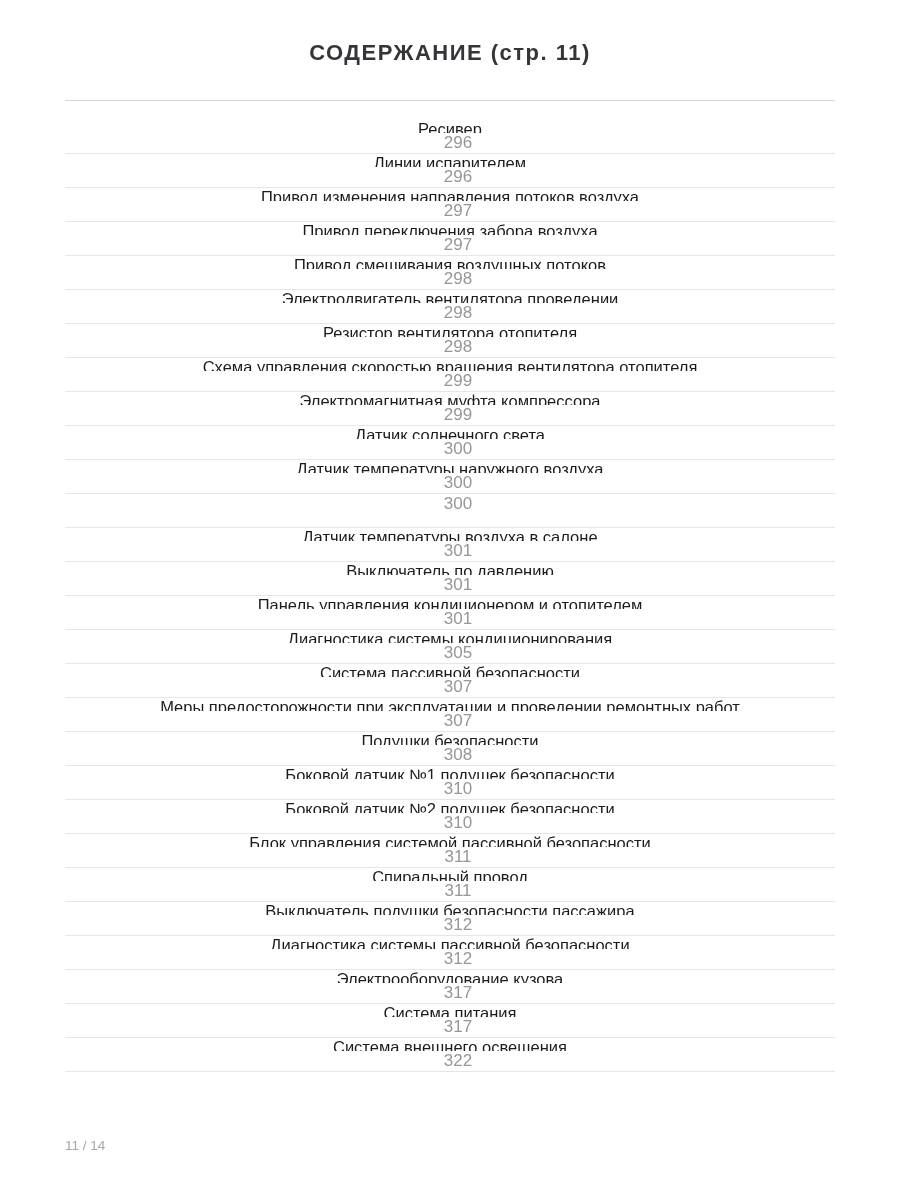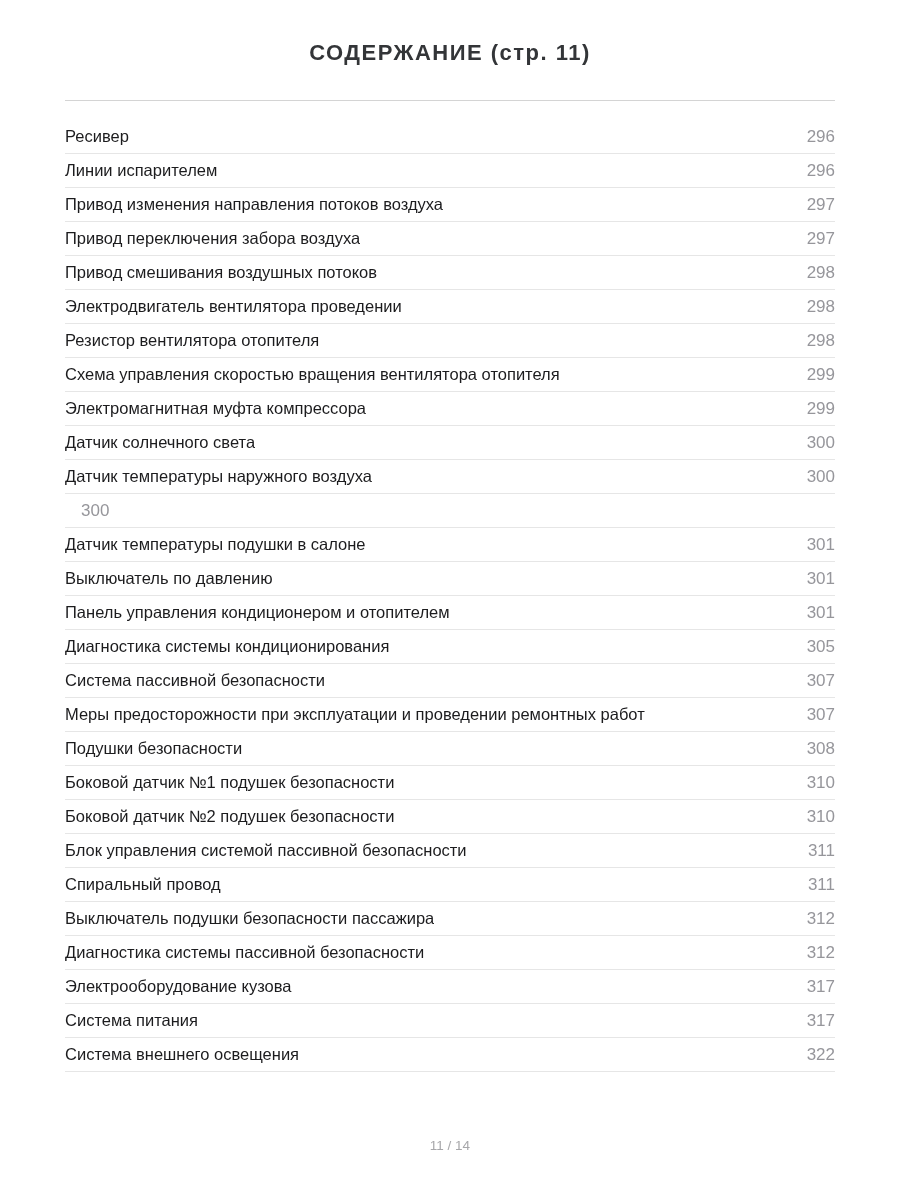--- a/index.html
+++ b/index.html
@@ -35,36 +35,36 @@
   .toc {
     margin-top: 19px;
   }
   .toc-row {
     height: 34px;
     box-sizing: border-box;
     border-bottom: 1px solid #e6e6e6;
     display: flex;
     align-items: center;
     justify-content: space-between;
+    flex-direction: column;
   }
   .toc-label {
     font-size: 16.5px;
     color: #1c1c1e;
     white-space: nowrap;
     overflow: hidden;
   }
   .toc-page {
     font-size: 17px;
     color: #96969b;
     flex-shrink: 0;
     padding-left: 16px;
   }
   .pagination {
     margin-top: 66px;
-    text-align: center;
     font-size: 13.5px;
     color: #a7a7aa;
   }
 </style>
 </head>
 <body>
 
 <div class="page">
   <div class="toc-title">СОДЕРЖАНИЕ (стр. 11)</div>
 
@@ -124,21 +124,21 @@
   <div class="toc-row">
     <span class="toc-label">Датчик температуры наружного воздуха</span>
     <span class="toc-page">300</span>
   </div>
 
   <div class="toc-row">
     <span class="toc-page">300</span>
   </div>
 
   <div class="toc-row">
-    <span class="toc-label">Датчик температуры подушки в салоне</span>
+    <span class="toc-label">Датчик температуры воздуха в салоне</span>
     <span class="toc-page">301</span>
   </div>
 
   <div class="toc-row">
     <span class="toc-label">Выключатель по давлению</span>
     <span class="toc-page">301</span>
   </div>
 
   <div class="toc-row">
     <span class="toc-label">Панель управления кондиционером и отопителем</span>

